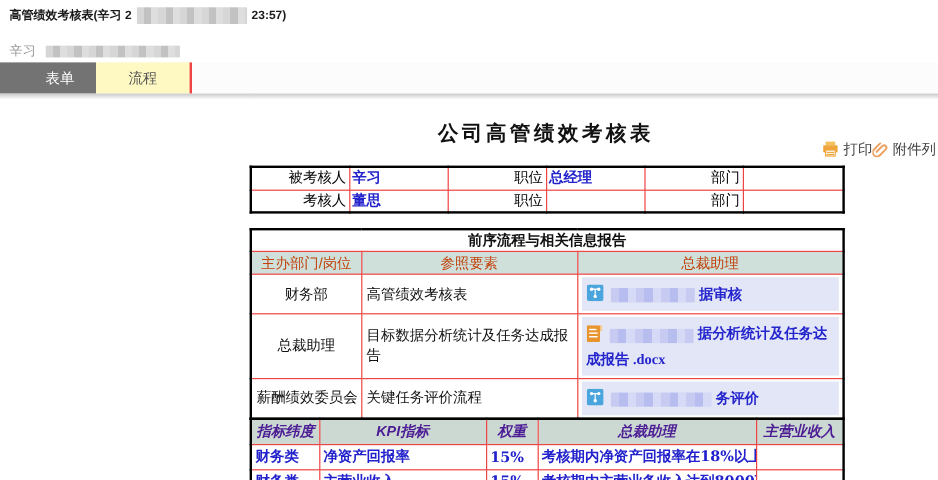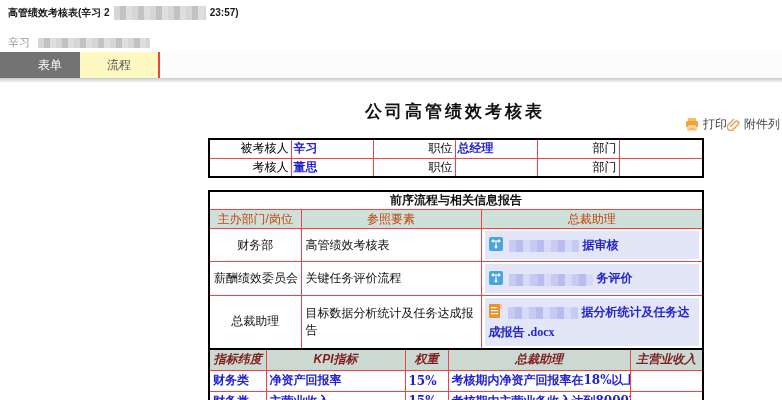--- a/index.html
+++ b/index.html
@@ -58,21 +58,21 @@
   .t2 .dept { text-align:center; height:27px; }
   .t2 .elem { text-align:left; }
   .t2 .linkcell { padding:2px 3px; white-space:normal; font-family:Liberation Serif, serif; }
   .linkblock { background:#e2e6f6; padding:4px 4px; min-height:20px; }
   .link { color:#2525cd; font-weight:bold; font-size:12px; line-height:20px;
     text-decoration:none; word-break:break-all; }
   .wficon, .dcicon { display:inline-block; vertical-align:middle; margin-right:2px; }
 
   .t3 { position:absolute; top:252px; left:0; border:2px solid #000; }
   .t3 th { height:21px; background:#ccd9d2; font-style:italic; font-weight:bold;
-    text-align:center; color:#7f1d1d; }
+    text-align:center; color:#4c1d95; }
   .t3 td { height:21px; padding:0 3px; color:#2222cc; font-weight:bold;
     font-family:"DejaVu Serif", serif; text-align:left; }
 </style>
 </head>
 <body>
 
 <div class="page">
 
   <div class="page-title">
     <span>高管绩效考核表(辛习 2</span><span class="redact gray rt"></span><span>23:57)</span>
@@ -165,46 +165,46 @@
                     <rect width="14" height="14" rx="2" fill="#49a5dc"></rect>
                     <circle cx="4" cy="4" r="1.4" fill="#fff"></circle>
                     <circle cx="10" cy="4" r="1.4" fill="#fff"></circle>
                     <circle cx="7" cy="10" r="1.4" fill="#fff"></circle>
                     <path d="M4 4 H10 M7 4 V10" stroke="#fff" stroke-width="1"></path>
                   </svg></span><span class="redact lav rl"></span><a class="link" href="#">据审核</a>
           </div>
         </td>
       </tr>
       <tr>
+        <td class="dept" style="height:50px">总裁助理</td>
+        <td class="elem" style="white-space:normal">目标数据分析统计及任务达成报告</td>
+        <td class="linkcell">
+          <div class="linkblock">
+            <span class="dcicon"><svg width="13" height="14" viewBox="0 0 13 14">
+                    <rect width="11" height="14" rx="1" fill="#e9952f"></rect>
+                    <rect x="11" width="2" height="5" fill="#f6c98e"></rect>
+                    <rect x="2" y="3" width="6" height="1.2" fill="#fff"></rect>
+                    <rect x="2" y="6" width="7" height="1.2" fill="#fff"></rect>
+                    <rect x="2" y="9" width="7" height="1.2" fill="#fff"></rect>
+                  </svg></span><span class="redact lav rl"></span><a class="link" href="#">据分析统计及任务达成报告 .docx</a>
+          </div>
+        </td>
+      </tr>
+      <tr>
         <td class="dept">薪酬绩效委员会</td>
         <td class="elem">关键任务评价流程</td>
         <td class="linkcell">
           <div class="linkblock">
             <span class="wficon"><svg width="14" height="14" viewBox="0 0 14 14">
                     <rect width="14" height="14" rx="2" fill="#49a5dc"></rect>
                     <circle cx="4" cy="4" r="1.4" fill="#fff"></circle>
                     <circle cx="10" cy="4" r="1.4" fill="#fff"></circle>
                     <circle cx="7" cy="10" r="1.4" fill="#fff"></circle>
                     <path d="M4 4 H10 M7 4 V10" stroke="#fff" stroke-width="1"></path>
                   </svg></span><span class="redact lav rl2"></span><a class="link" href="#">务评价</a>
-          </div>
-        </td>
-      </tr>
-      <tr>
-        <td class="dept" style="height:50px">总裁助理</td>
-        <td class="elem" style="white-space:normal">目标数据分析统计及任务达成报告</td>
-        <td class="linkcell">
-          <div class="linkblock">
-            <span class="dcicon"><svg width="13" height="14" viewBox="0 0 13 14">
-                    <rect width="11" height="14" rx="1" fill="#e9952f"></rect>
-                    <rect x="11" width="2" height="5" fill="#f6c98e"></rect>
-                    <rect x="2" y="3" width="6" height="1.2" fill="#fff"></rect>
-                    <rect x="2" y="6" width="7" height="1.2" fill="#fff"></rect>
-                    <rect x="2" y="9" width="7" height="1.2" fill="#fff"></rect>
-                  </svg></span><span class="redact lav rl"></span><a class="link" href="#">据分析统计及任务达成报告 .docx</a>
           </div>
         </td>
       </tr>
     </tbody>
       </table>
 
     <table class="t3">
       <colgroup>
           <col style="width:57px">
           <col style="width:139px">

